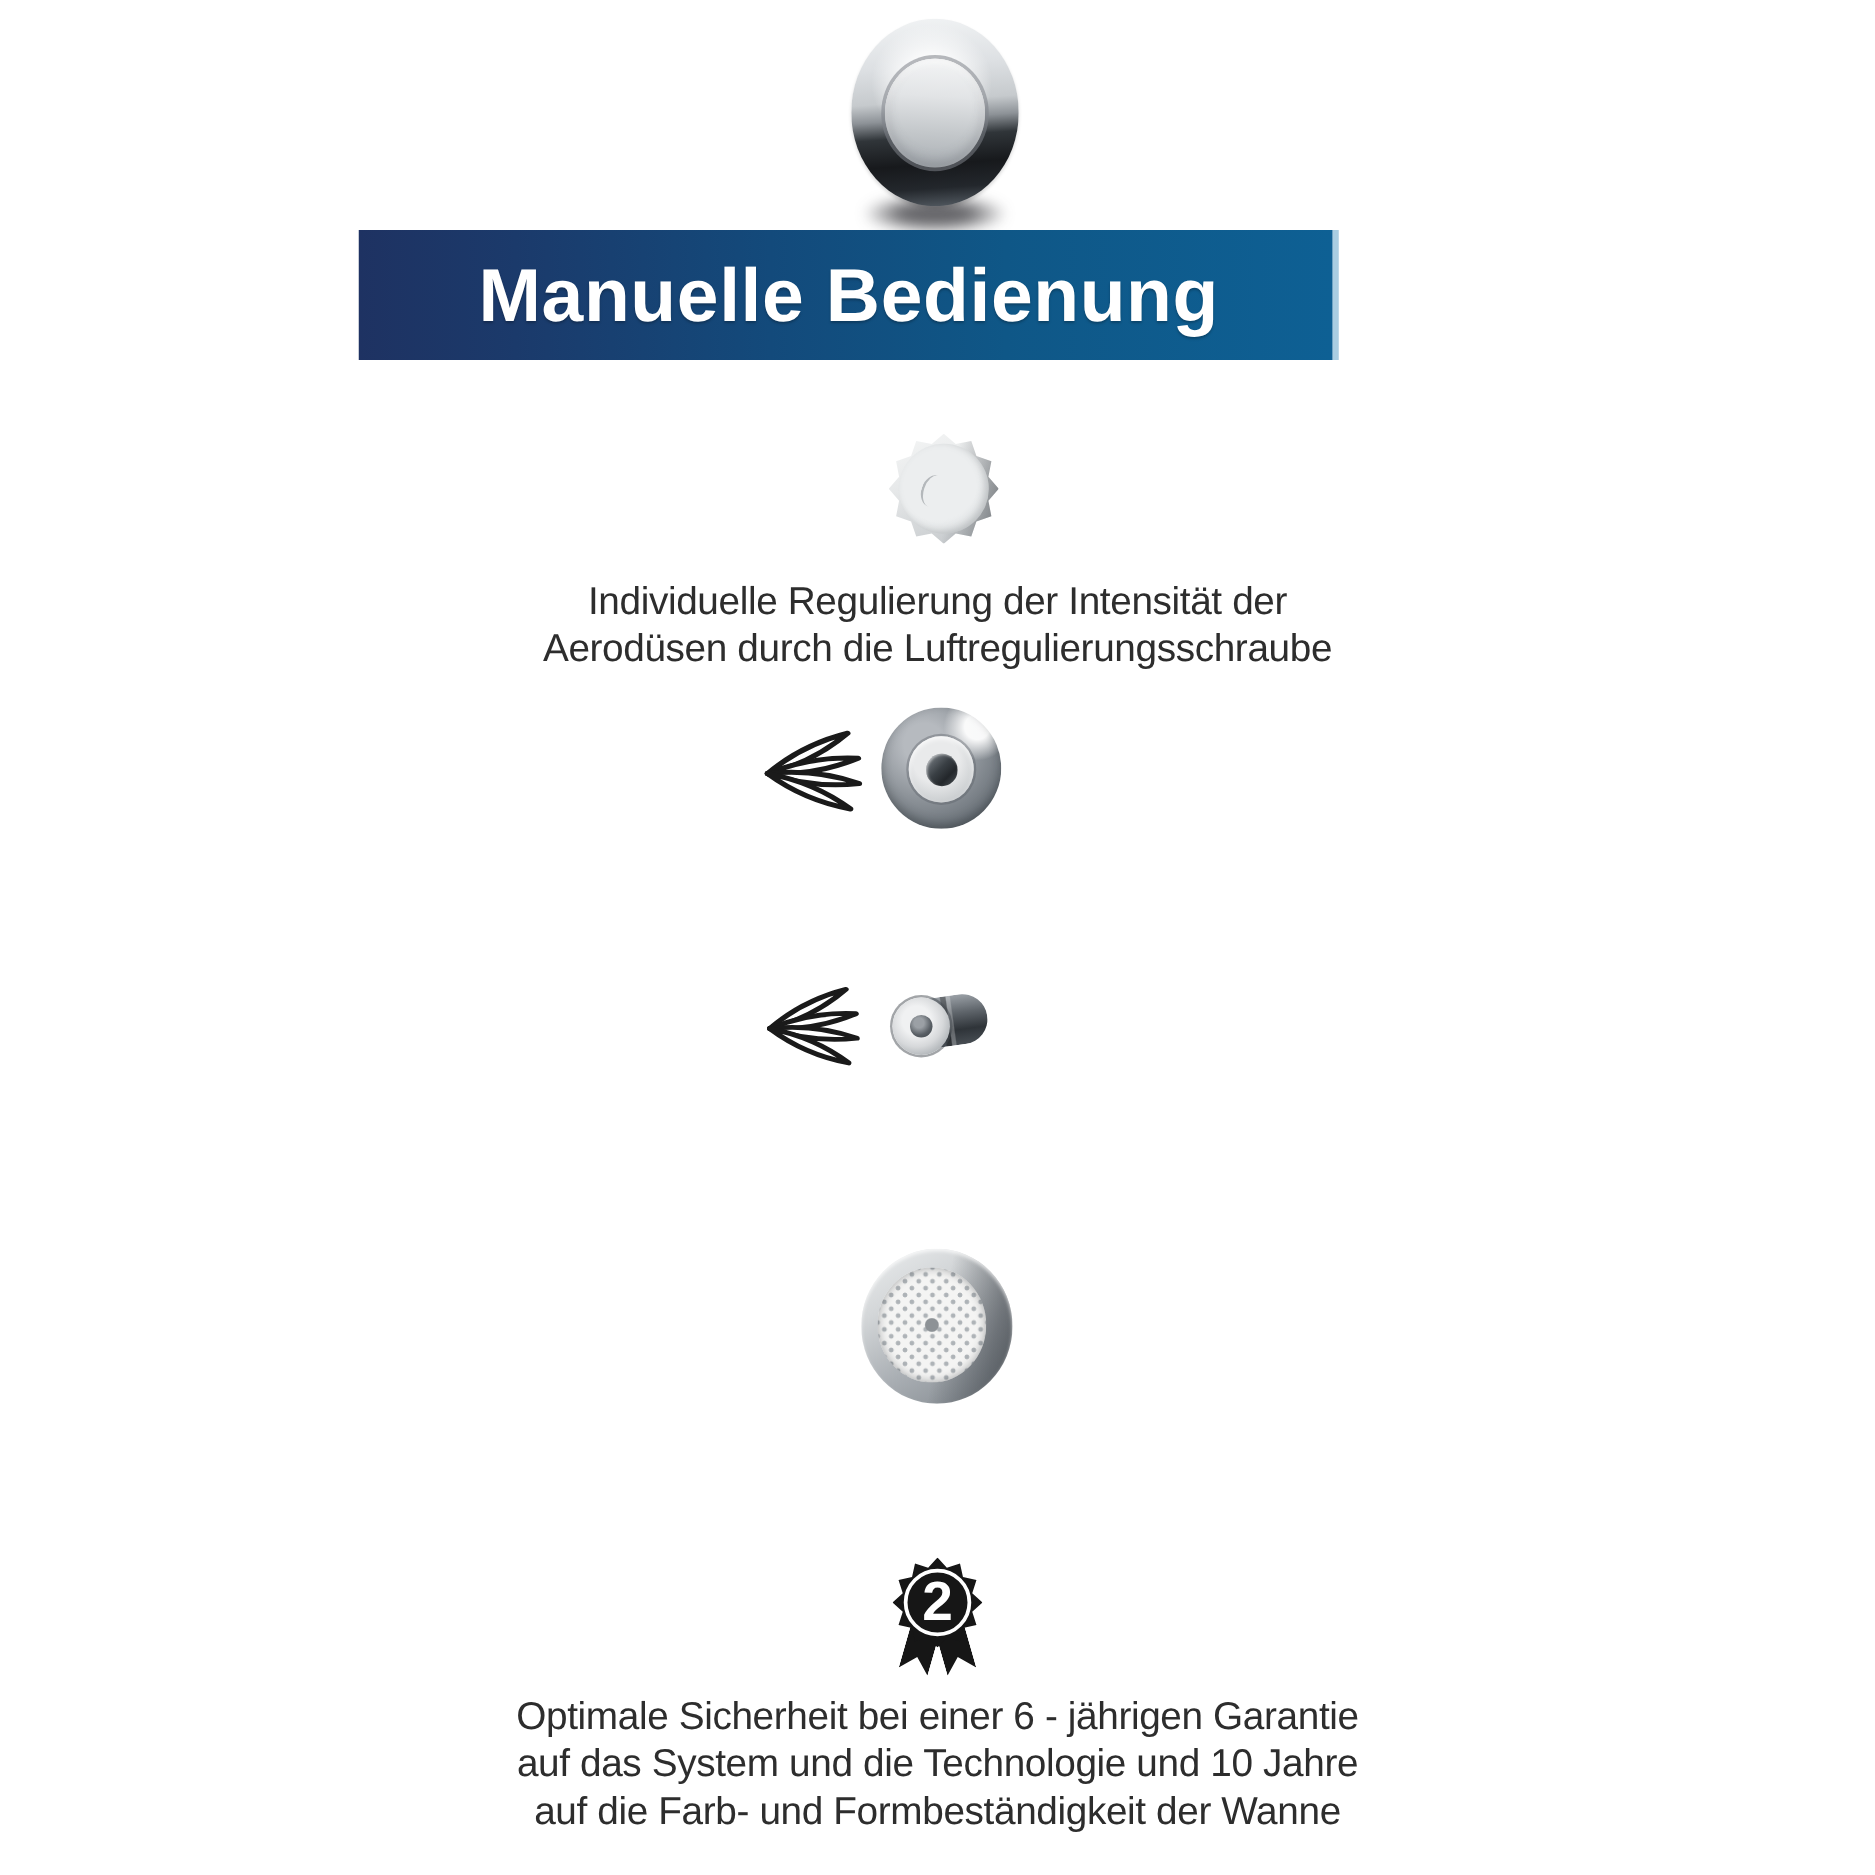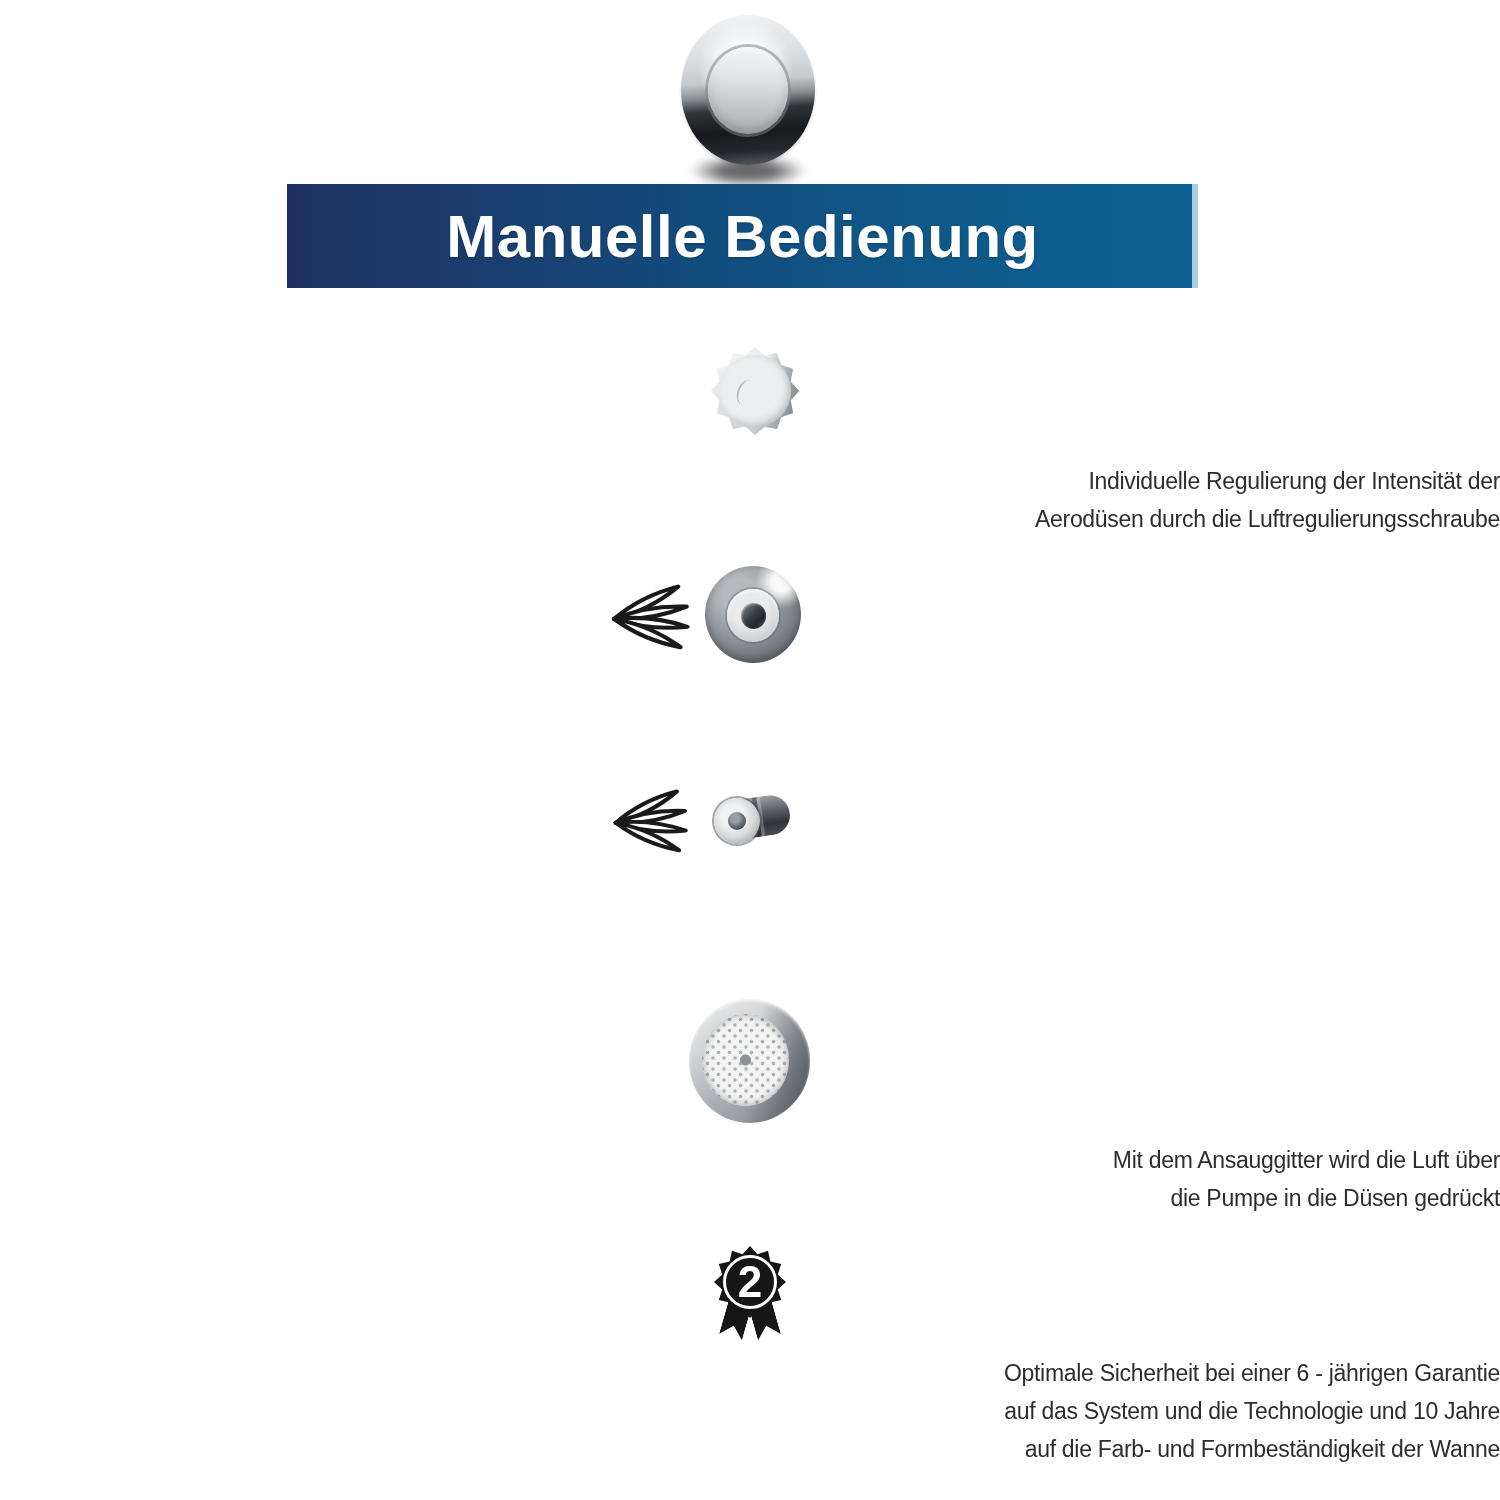--- a/index.html
+++ b/index.html
@@ -25,33 +25,33 @@
     box-shadow:0 2px 3px rgba(0,0,0,.15);
   }
   .chrome-button .inner-btn{
     position:absolute; left:20%; top:21%; width:60%; height:58%; border-radius:50%;
     background:linear-gradient(183deg,#f4f5f6 0%,#e2e4e6 35%,#c3c7ca 68%,#a8adb2 100%);
     box-shadow:0 0 0 3px rgba(125,130,136,.55), inset 0 -5px 9px rgba(110,115,122,.45), inset 0 3px 5px rgba(255,255,255,.9);
   }
 
   
   .banner{
-    position:absolute; left:287px; top:184px; width:911px; height:104px;
+    position:absolute; left:287px; top:184px; width:784px; height:104px;
     display:flex; align-items:center; justify-content:center;
     background:linear-gradient(90deg,#1e3262 0%,#1b3a6b 16%,#134a7b 42%,#0f5787 66%,#0e6094 99.3%,#a9cde2 99.4% 100%);
   }
   .banner-title{
     color:#ffffff; font-size:60px; font-weight:bold; letter-spacing:.5px;
     text-shadow:0 1px 2px rgba(0,0,0,.25);
   }
 
   
   .caption{
-    position:absolute; left:0; width:1500px; text-align:right;
-    color:#2d2d2d; font-size:23px; line-height:38px; letter-spacing:-.3px;
+    position:absolute; left:0; width:1500px; text-align:center;
+    color:#2d2d2d; font-size:31px; line-height:38px; letter-spacing:-.3px;
     white-space:pre-line; font-weight:300;
   }
 
   
   .knob{
     position:absolute; left:711px; top:347px; width:88px; height:88px;
     clip-path:polygon(100% 50%,90.6% 60.9%,93.3% 75%,79.7% 79.7%,75% 93.3%,60.9% 90.6%,50% 100%,39.1% 90.6%,25% 93.3%,20.3% 79.7%,6.7% 75%,9.4% 60.9%,0% 50%,9.4% 39.1%,6.7% 25%,20.3% 20.3%,25% 6.7%,39.1% 9.4%,50% 0%,60.9% 9.4%,75% 6.7%,79.7% 20.3%,93.3% 25%,90.6% 39.1%);
     background:
       linear-gradient(100deg, rgba(255,255,255,0) 55%, rgba(70,75,80,.45) 86%, rgba(40,45,50,.55) 100%),
       linear-gradient(160deg,#f6f7f7 0%,#e6e8e9 40%,#d4d7d9 70%,#bfc3c6 100%);
@@ -201,22 +201,20 @@
   </div>
   <div class="nozzle">
     <div class="nozzle-body"></div>
     <div class="nozzle-face"></div>
     <div class="nozzle-pupil"></div>
   </div>
 
   <div class="grille">
     <div class="mesh"></div>
   </div>
-  <div class="caption" style="top:1141px">Mit dem Ansauggitter wird die Luft über
-die Pumpe in die Düsen gedrückt</div>
 
   <div class="badge">
     <div class="ribbon left"></div>
     <div class="ribbon right"></div>
     <div class="star"></div>
     <div class="ring"></div>
     <div class="badge-number">2</div>
   </div>
   <div class="caption" style="top:1354px">Optimale Sicherheit bei einer 6 - jährigen Garantie
 auf das System und die Technologie und 10 Jahre

